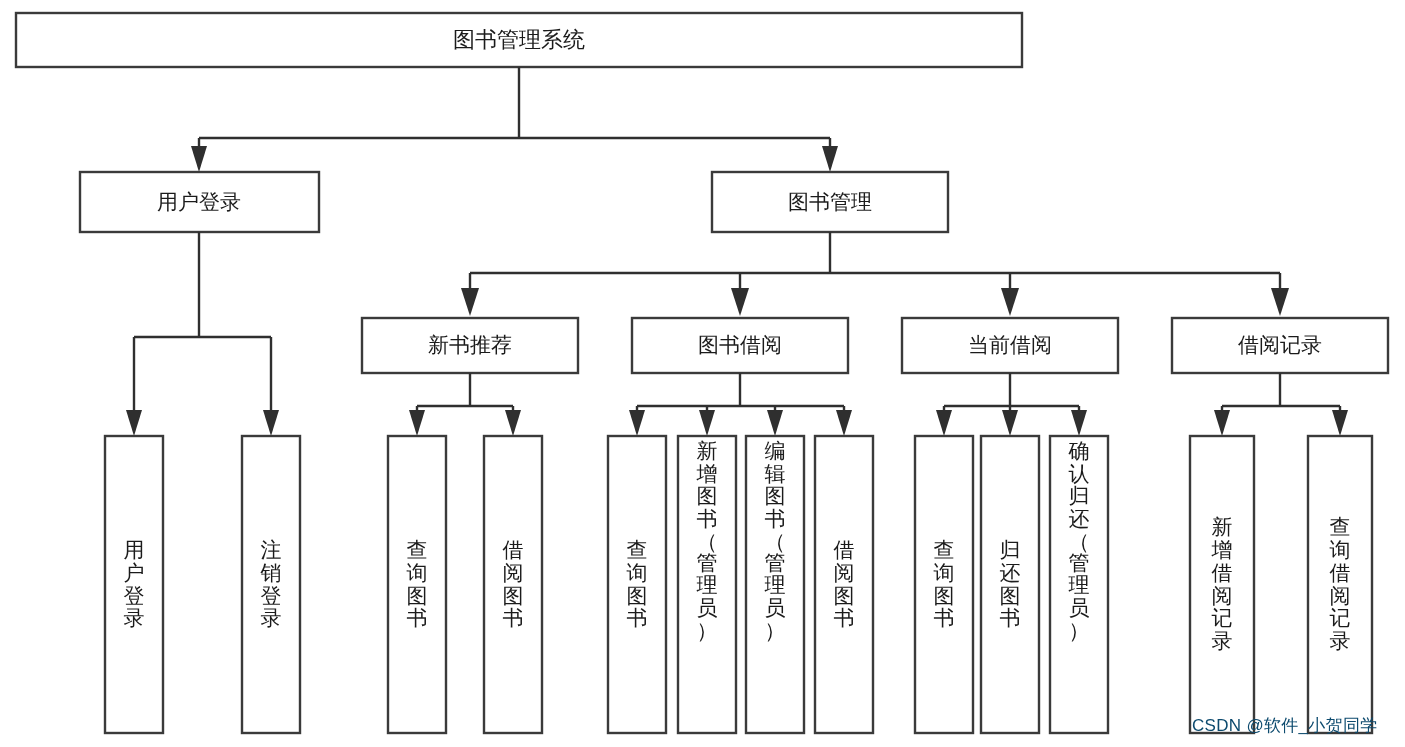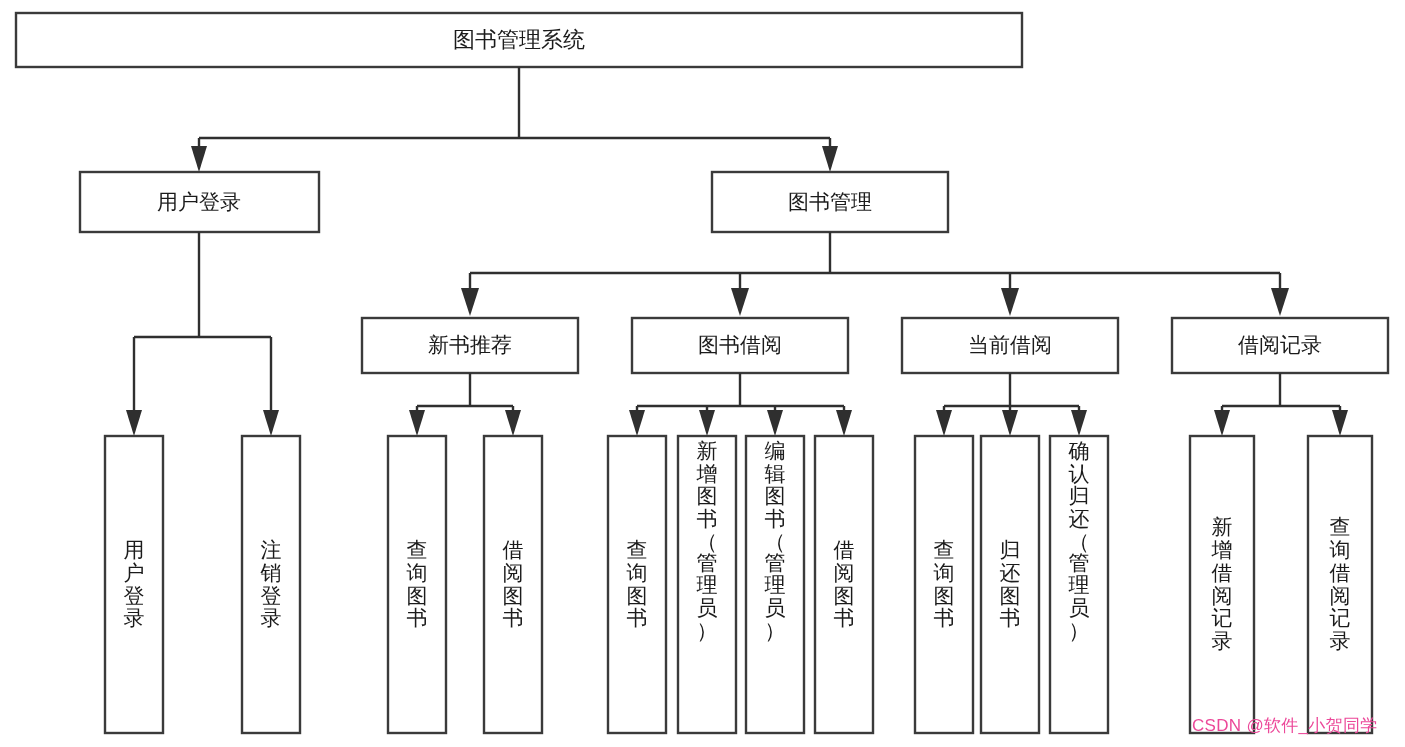--- a/index.html
+++ b/index.html
@@ -77,21 +77,21 @@
   .vlabel span {
     display: block;
     text-align: center;
   }
   .watermark {
     position: absolute;
     left: 1192px;
     top: 714px;
     font-family: "Liberation Sans", sans-serif;
     font-size: 17px;
-    color: #ec4899;
+    color: #0c4a6e;
     white-space: nowrap;
     letter-spacing: 0.3px;
   }
 </style>
 </head>
 <body>
 
 <div id="diagram-root">
 
   <svg class="diagram" viewBox="0 0 1405 747" xmlns="http://www.w3.org/2000/svg">

